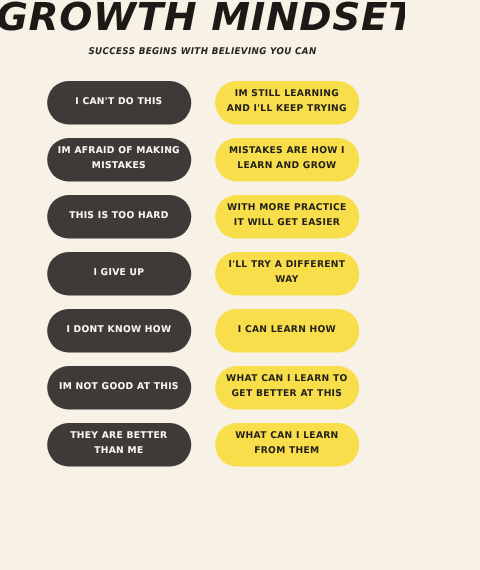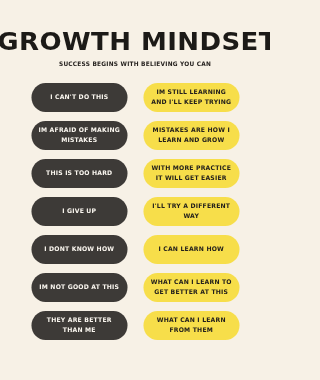--- a/index.html
+++ b/index.html
@@ -15,22 +15,22 @@
     -webkit-font-smoothing: antialiased;
   }
   .poster {
     position: relative;
     width: 270px;
     height: 380px;
     background: #F7F1E6;
     box-sizing: border-box;
   }
   .header {
-    padding-top: 29px;
     text-align: center;
+    font-style: italic;
   }
   .title {
     font-family: "DejaVu Sans", sans-serif;
     font-weight: 700;
     font-size: 25.5px;
     letter-spacing: 0.4px;
     color: #1C1A17;
     line-height: 1;
     transform: scaleX(1.02);
     white-space: nowrap;

